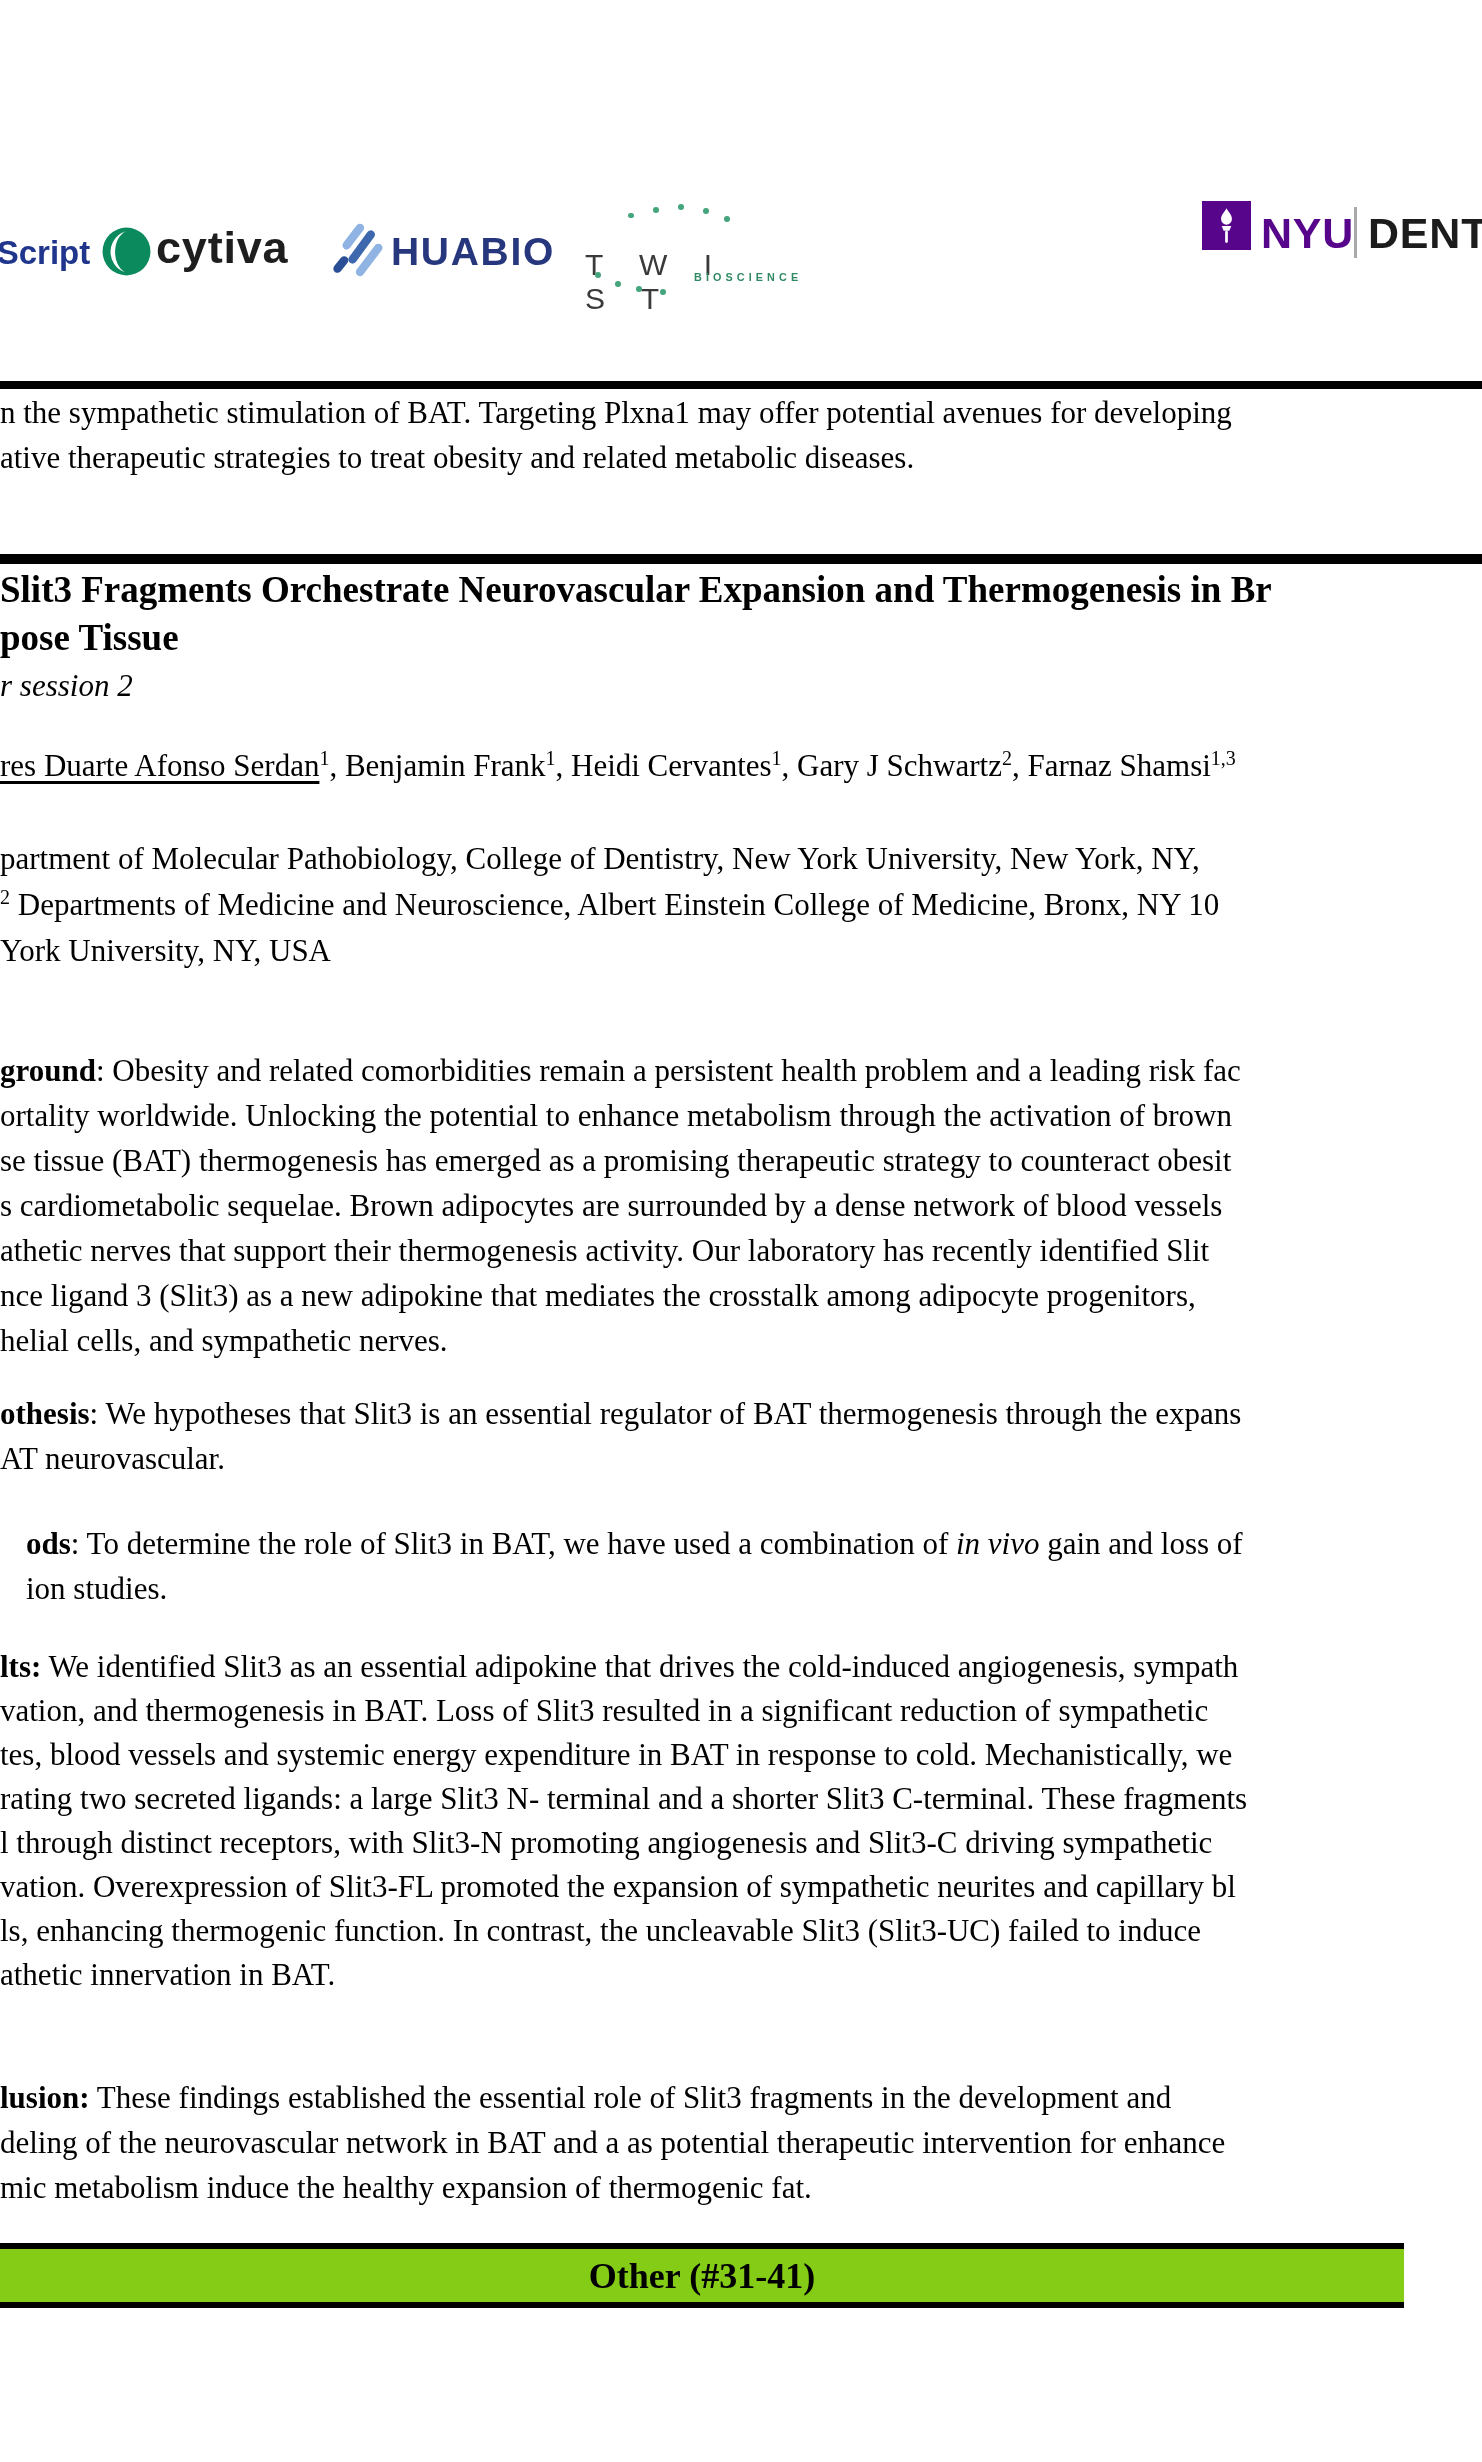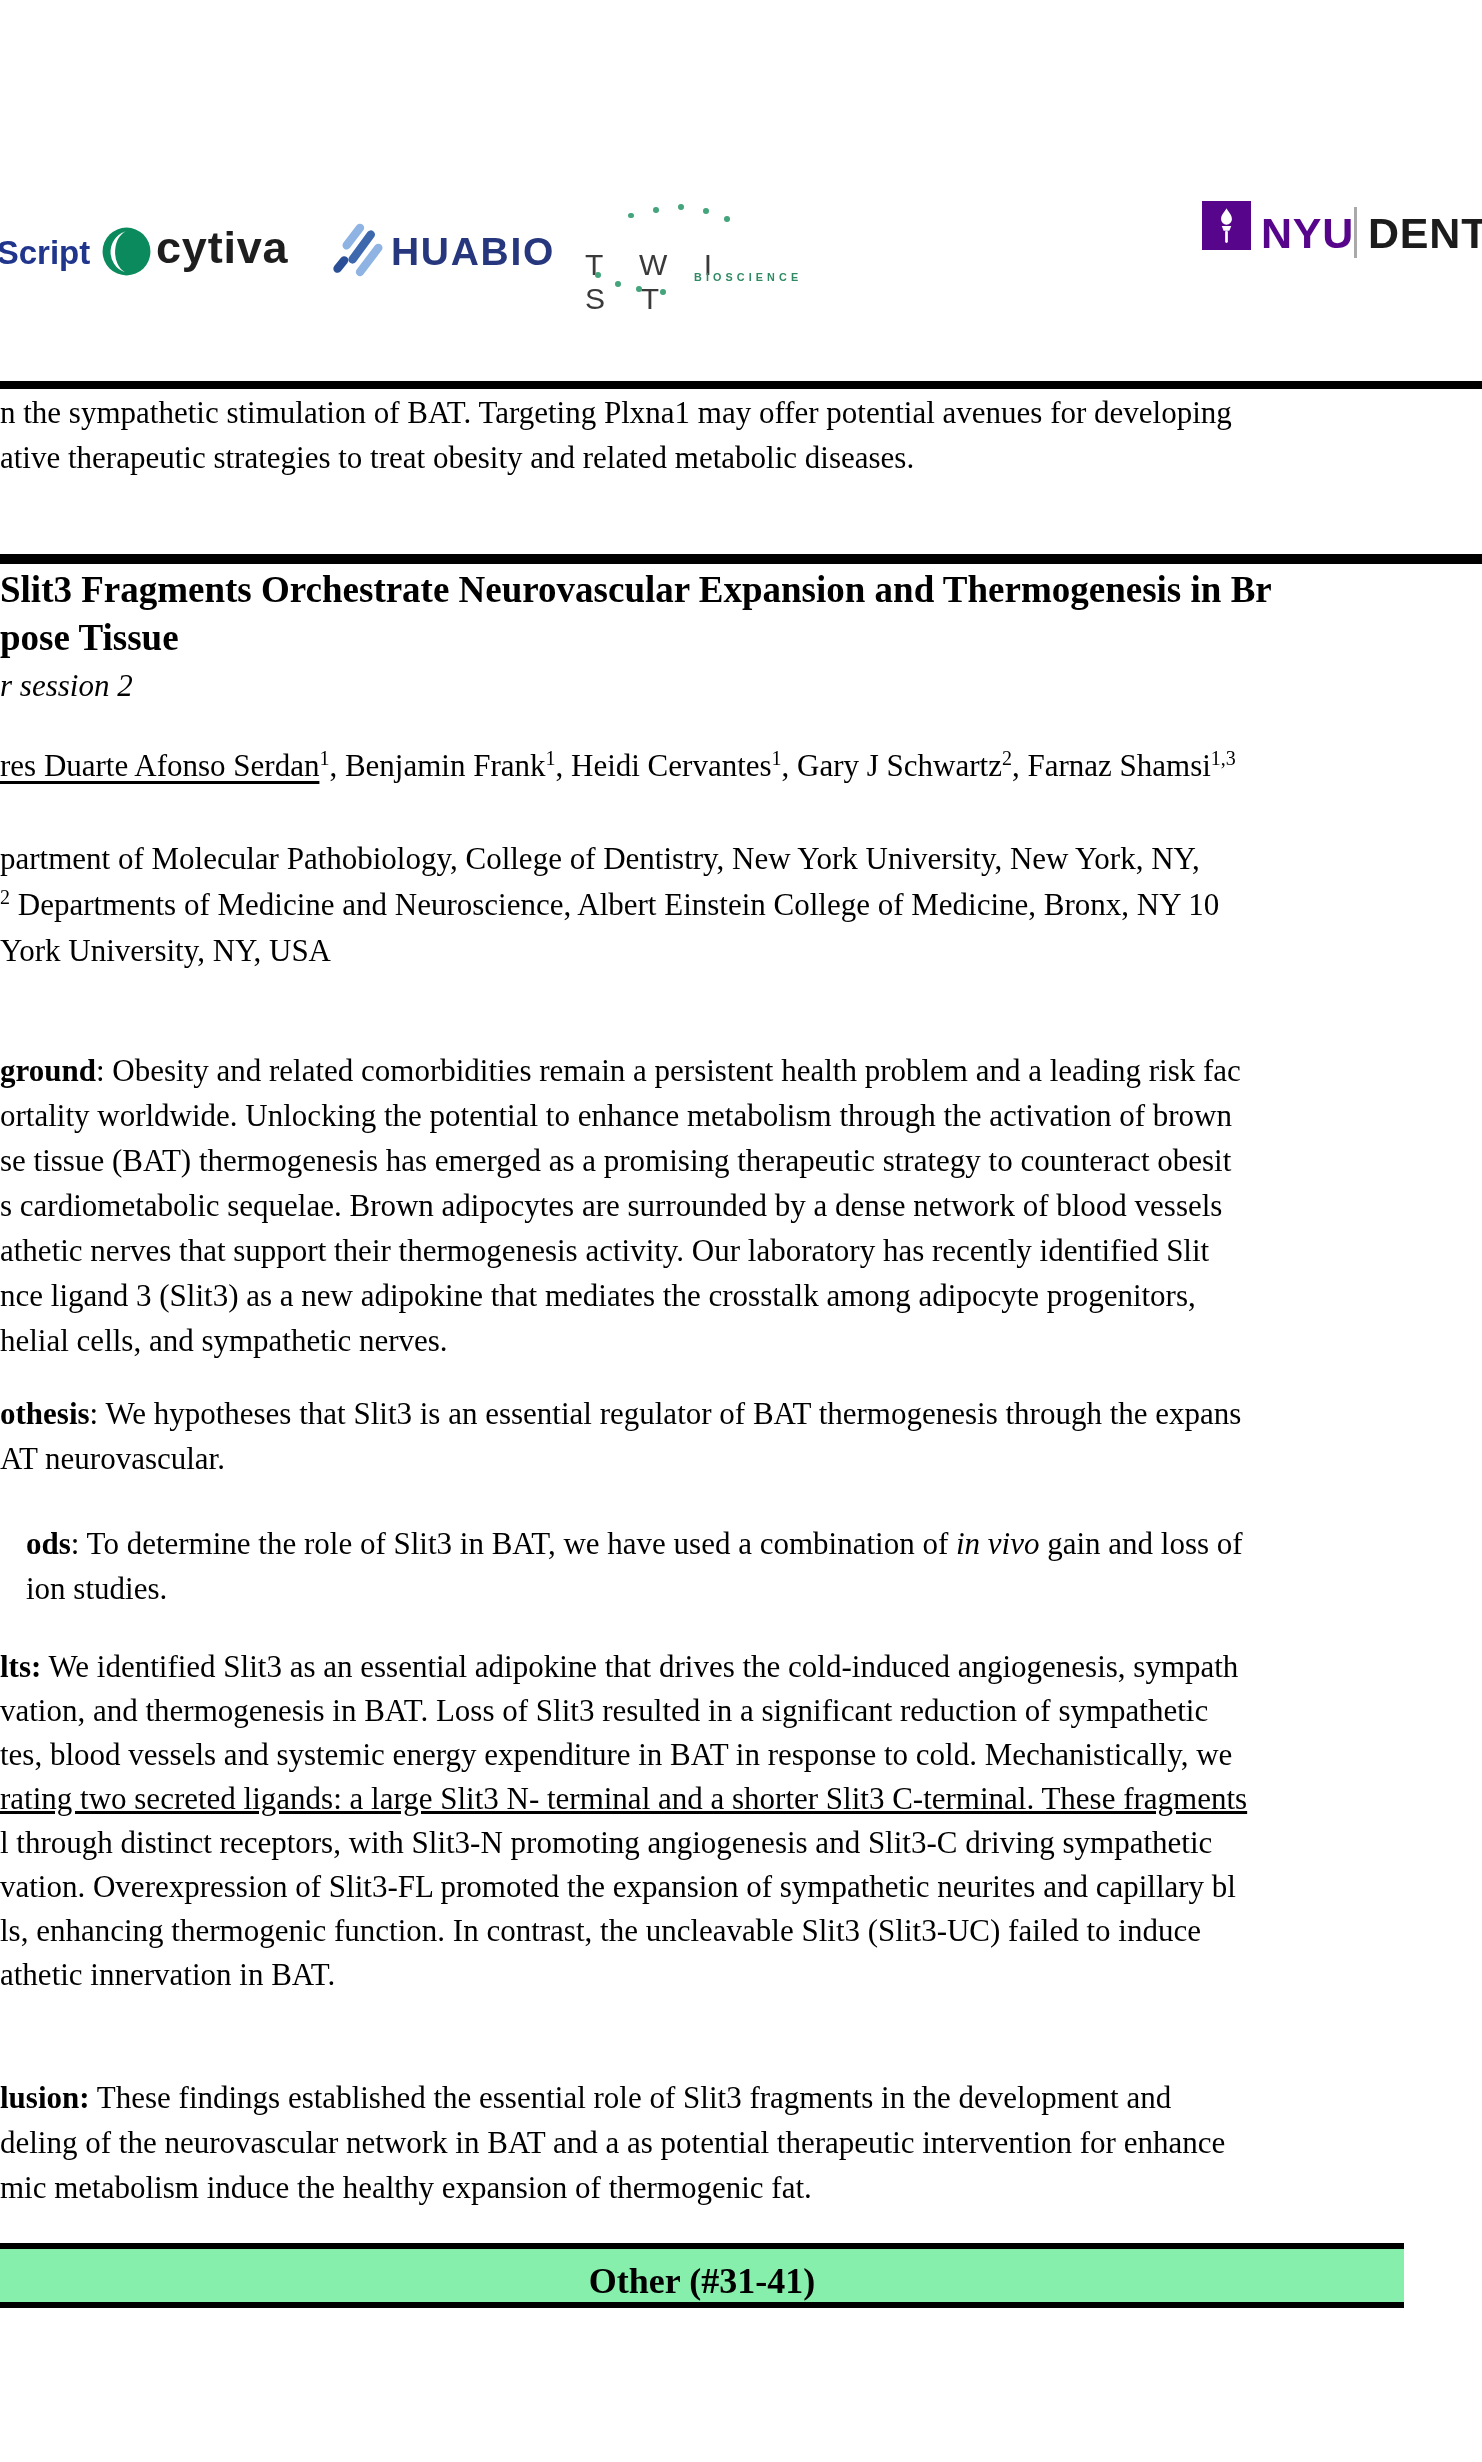--- a/index.html
+++ b/index.html
@@ -23,23 +23,23 @@
   .nyu-text{left:1261px;top:209px;font-size:43px;font-weight:bold;color:#57068c;letter-spacing:0.8px;}
   .nyu-divider{left:1354px;top:207px;width:2.5px;height:51px;background:#a9a9a9;}
   .nyu-school{left:1368px;top:209px;font-size:43px;font-weight:bold;color:#1c1c1c;letter-spacing:0.8px;}
   
   .doc-block{position:absolute;left:0;}
   .title-line{white-space:nowrap;font-size:37px;font-weight:bold;line-height:48px;}
   .session{font-style:italic;}
   .underlined{text-decoration:underline;text-decoration-thickness:2.5px;text-underline-offset:5px;}
   .italic{font-style:italic;}
   
-  .footer-band{position:absolute;left:0;top:2243px;width:1404px;height:53px;background:#86efac;
+  .footer-band{position:absolute;left:0;top:2243px;width:1404px;height:53px;background:#84cc16;
                border-top:6.6px solid #000;border-bottom:6.6px solid #000;
-               display:flex;align-items:flex-end;justify-content:center;}
+               display:flex;align-items:center;justify-content:center;}
   .footer-band .label{font-size:36px;font-weight:bold;}
 </style>
 </head>
 <body>
 
 <div class="abs logo-text genscript">Script</div>
 
 <svg class="abs" style="left:101px;top:226px;" width="51" height="51" viewBox="0 0 64 64">
   <circle cx="32" cy="32" r="30" fill="#0b8a5d"></circle>
   <path d="M34 6 A27 27 0 0 0 30 58 A19 27 0 0 1 34 6 Z" fill="#ffffff"></path>
@@ -121,21 +121,21 @@
 
 <div class="doc-block" style="top:1521px;padding-left:26px;">
   <div class="line"><span class="lead">ods</span><span>: To determine the role of Slit3 in BAT, we have used a combination of </span><span class="italic">in vivo</span><span> gain and loss of</span></div>
   <div class="line">ion studies.</div>
 </div>
 
 <div class="doc-block" style="top:1645px;">
   <div class="line" style="line-height:44px;"><span class="lead">lts:</span><span> We identified Slit3 as an essential adipokine that drives the cold-induced angiogenesis, sympath</span></div>
   <div class="line" style="line-height:44px;">vation, and thermogenesis in BAT. Loss of Slit3 resulted in a significant reduction of sympathetic</div>
   <div class="line" style="line-height:44px;">tes, blood vessels and systemic energy expenditure in BAT in response to cold. Mechanistically, we</div>
-  <div class="line" style="line-height:44px;text-decoration:underline;">rating two secreted ligands: a large Slit3 N- terminal and a shorter Slit3 C-terminal. These fragments</div>
+  <div class="line" style="line-height:44px;">rating two secreted ligands: a large Slit3 N- terminal and a shorter Slit3 C-terminal. These fragments</div>
   <div class="line" style="line-height:44px;">l through distinct receptors, with Slit3-N promoting angiogenesis and Slit3-C driving sympathetic</div>
   <div class="line" style="line-height:44px;">vation. Overexpression of Slit3-FL promoted the expansion of sympathetic neurites and capillary bl</div>
   <div class="line" style="line-height:44px;">ls, enhancing thermogenic function. In contrast, the uncleavable Slit3 (Slit3-UC) failed to induce</div>
   <div class="line" style="line-height:44px;">athetic innervation in BAT.</div>
 </div>
 
 <div class="doc-block" style="top:2075px;">
   <div class="line"><span class="lead">lusion:</span><span> These findings established the essential role of Slit3 fragments in the development and</span></div>
   <div class="line">deling of the neurovascular network in BAT and a as potential therapeutic intervention for enhance</div>
   <div class="line">mic metabolism induce the healthy expansion of thermogenic fat.</div>

